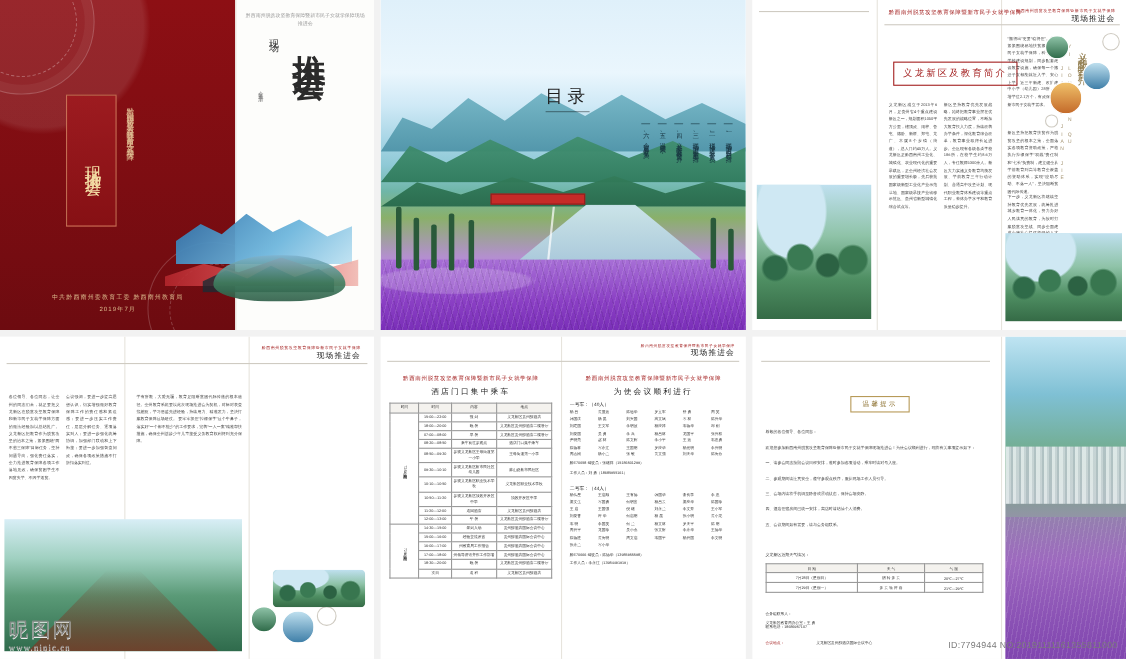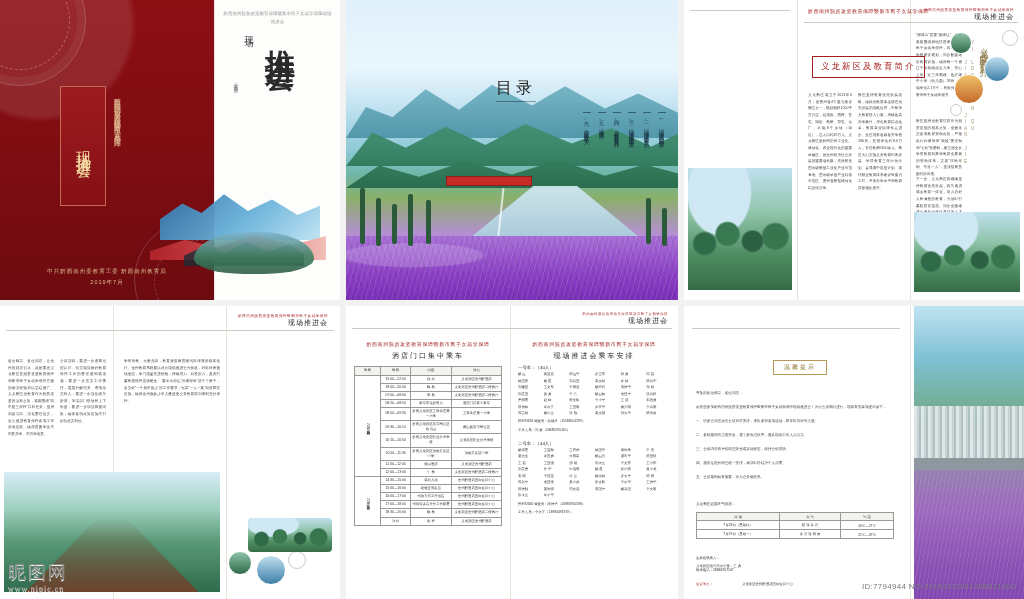--- a/index.html
+++ b/index.html
@@ -577,21 +577,21 @@
             <td>返 程</td>
             <td>义龙新区贵州醇酒店</td>
           </tr>
         </tbody>
       </table>
     </div>
 
     <div style="position:absolute; left:172px; top:34px; width:152px">
       <div class="tbl-head">
         <div>黔西南州脱贫攻坚教育保障暨新市民子女就学保障</div>
-        <div class="t2">现场推进会乘车安排</div>
+        <div class="t2">为使会议顺利进行</div>
       </div>
 
       <div class="roster-title">一号车：（40人）</div>
       <div class="roster">
         <span>杨 昌</span>
         <span>黄显波</span>
         <span>陈远华</span>
         <span>罗立军</span>
         <span>舒 勇</span>
         <span>周 英</span>

